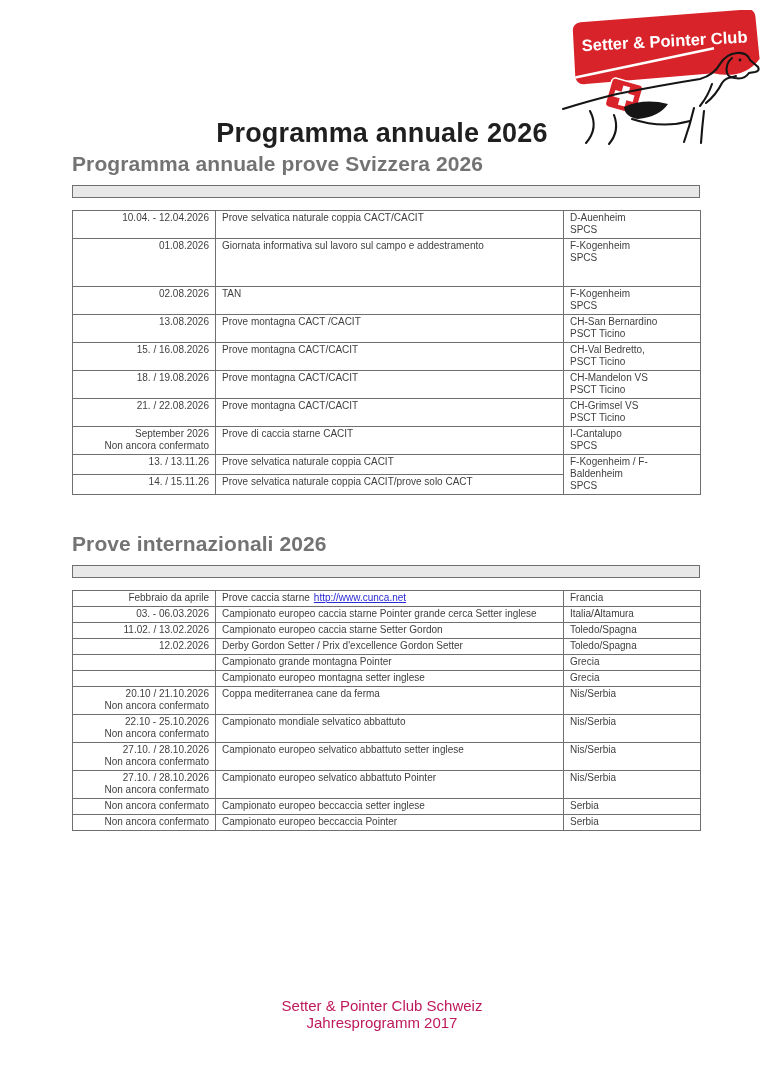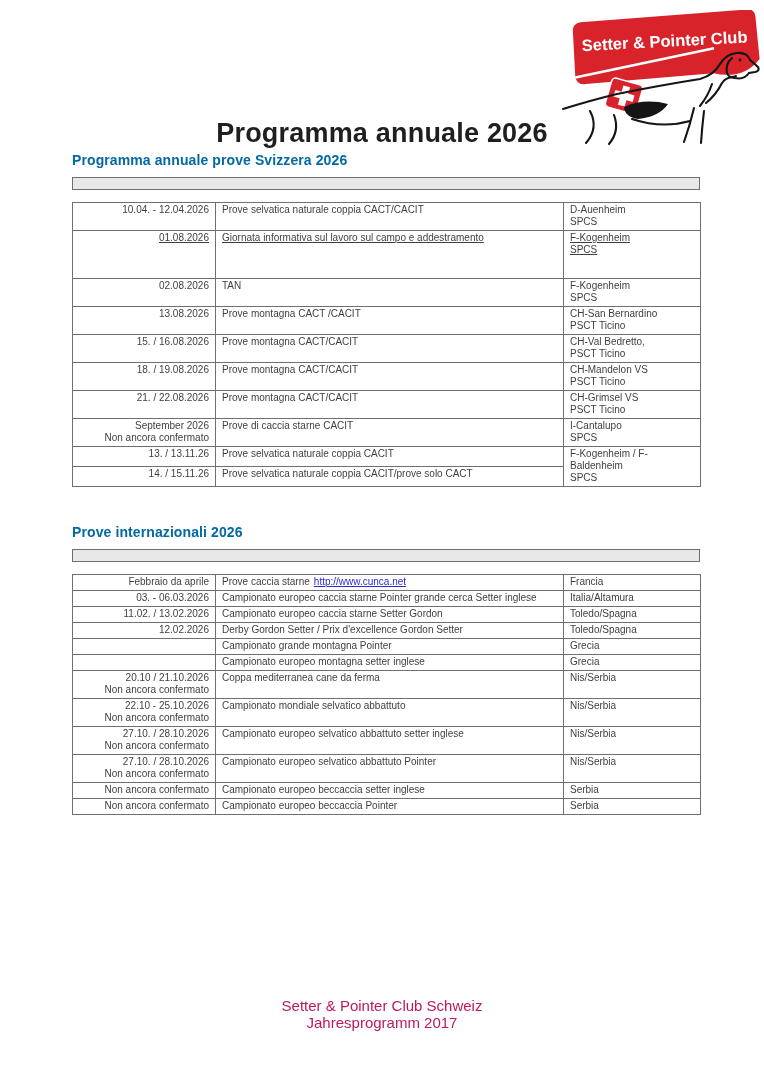--- a/index.html
+++ b/index.html
@@ -11,38 +11,38 @@
   }
   .page-title {
     position:absolute; top:74px; left:0; width:764px;
     text-align:center; font-size:27px; font-weight:bold; color:#1f1f1f;
     letter-spacing:0.2px;
     margin-top:44px;
   }
   .logo { position:absolute; top:10px; right:2px; width:200px; height:140px; }
   .content { position:absolute; left:72px; top:152px; width:628px; }
   .section-heading {
-    margin:0 0 9px 0; font-size:14px; font-weight:bold; color:#0369a1;
+    margin:0 0 9px 0; font-size:21px; font-weight:bold; color:#737373;
     letter-spacing:0.1px;
   }
   .section-gap { margin-top:37px; }
   .table-header-bar {
     height:11px; background:#e8e8e8; border:1px solid #6f6f6f; margin-bottom:2px;
   }
   table.schedule {
     width:628px; border-collapse:collapse; table-layout:fixed;
     font-size:10px; color:#3f3f3f;margin-top:12px;
   }
   table.schedule td {
     border:1px solid #6f6f6f; vertical-align:top;
     padding:1px 6px 2px 6px; line-height:1.2;
     white-space:pre-line; overflow:hidden;
   }
   td.date { text-align:right; }
-  tr.tall td { height:44px;text-decoration:underline; }
+  tr.tall td { height:44px; }
   a.link { color:#2a2ad4; text-decoration:underline; margin-left:4px; cursor:pointer; }
   .footer {
     position:absolute; top:997px; left:0; width:764px; text-align:center;
     font-size:15px; line-height:17px; color:#be185d;
   }
 </style>
 </head>
 <body>
 
 <div class="page">

